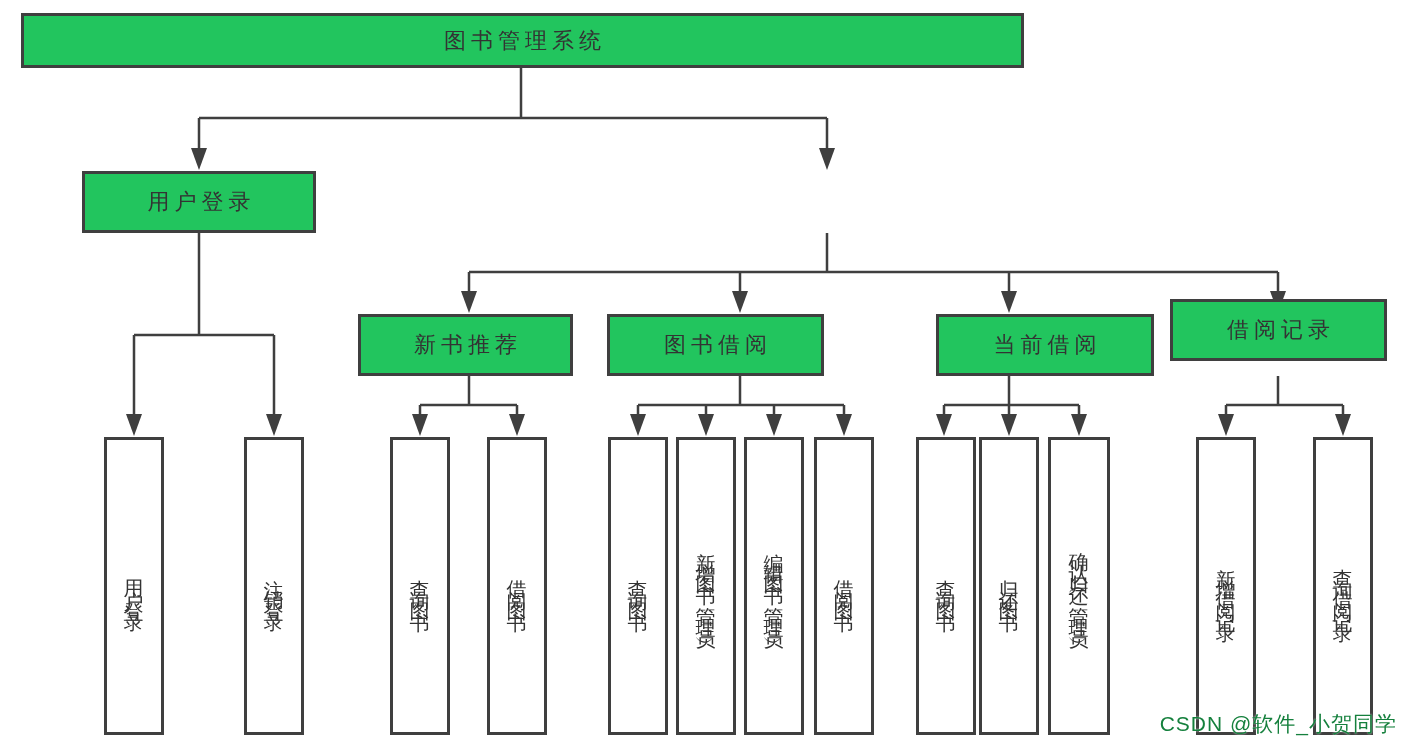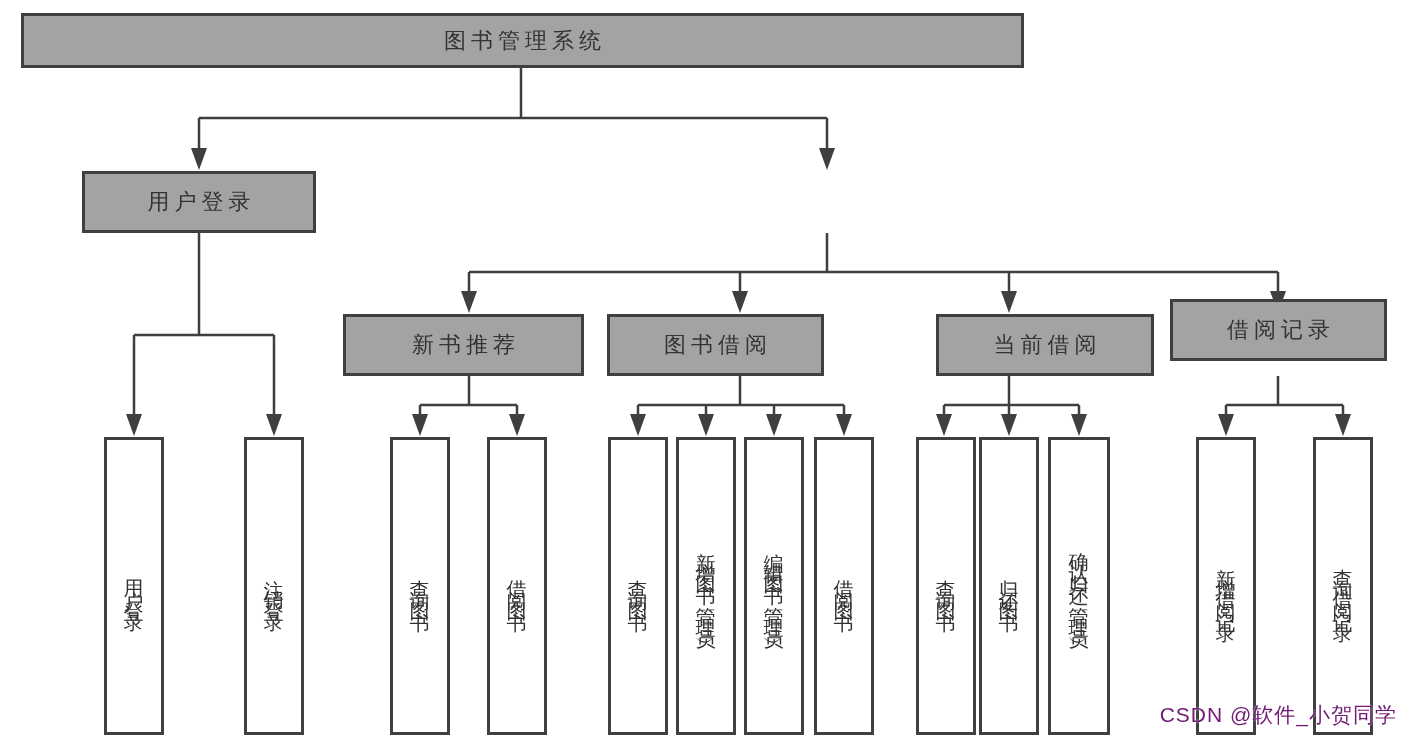--- a/index.html
+++ b/index.html
@@ -5,42 +5,42 @@
   html,body{margin:0;padding:0;background:#fff;}
   body{
     width:1405px;height:747px;overflow:hidden;
     font-family:"Liberation Sans","DejaVu Sans",sans-serif;
     color:#333;
   }
   .canvas{position:relative;width:1405px;height:747px;background:#fff;}
   svg.connectors{position:absolute;left:0;top:0;z-index:1;}
   .node{
     position:absolute;z-index:2;box-sizing:border-box;
-    background:#a3a3a3;border:3px solid #3f3f3f;
+    background:#22c55e;border:3px solid #3f3f3f;
     display:flex;align-items:center;justify-content:center;
     font-size:22px;letter-spacing:5px;color:#333;
     white-space:nowrap;
   }
   .node .hlabel{text-indent:5px;}
   .leaf{
     position:absolute;z-index:2;box-sizing:border-box;
     background:#fff;border:3px solid #3f3f3f;
     display:flex;align-items:center;justify-content:center;
     color:#333;
   }
   .leaf .vlabel{
     writing-mode:vertical-rl;
     text-orientation:mixed;
     font-size:20px;
     letter-spacing:11px;
     line-height:1;
   }
   .watermark{
-    position:absolute;right:8px;bottom:18px;z-index:4;
-    font-size:21px;letter-spacing:1px;color:#701a75;
+    position:absolute;right:8px;bottom:9px;z-index:4;
+    font-size:21px;letter-spacing:1px;color:#15803d;
     text-shadow:0 0 2px rgba(255,255,255,.9);
     pointer-events:none;
   }
 </style>
 </head>
 <body>
 
 <div class="canvas">
 
   <svg class="connectors" width="1405" height="747" viewBox="0 0 1405 747">
@@ -84,21 +84,21 @@
   </svg>
 
   <div class="node" style="left:21px;top:13px;width:1003px;height:55px">
     <span class="hlabel">图书管理系统</span>
   </div>
 
   <div class="node" style="left:82px;top:171px;width:234px;height:62px">
     <span class="hlabel">用户登录</span>
   </div>
 
-  <div class="node" style="left:343px;top:314px;width:241px;height:62px">
+  <div class="node" style="left:358px;top:314px;width:215px;height:62px">
     <span class="hlabel">新书推荐</span>
   </div>
   <div class="node" style="left:607px;top:314px;width:217px;height:62px">
     <span class="hlabel">图书借阅</span>
   </div>
   <div class="node" style="left:936px;top:314px;width:218px;height:62px">
     <span class="hlabel">当前借阅</span>
   </div>
   <div class="node" style="left:1170px;top:299px;width:217px;height:62px">
     <span class="hlabel">借阅记录</span>

